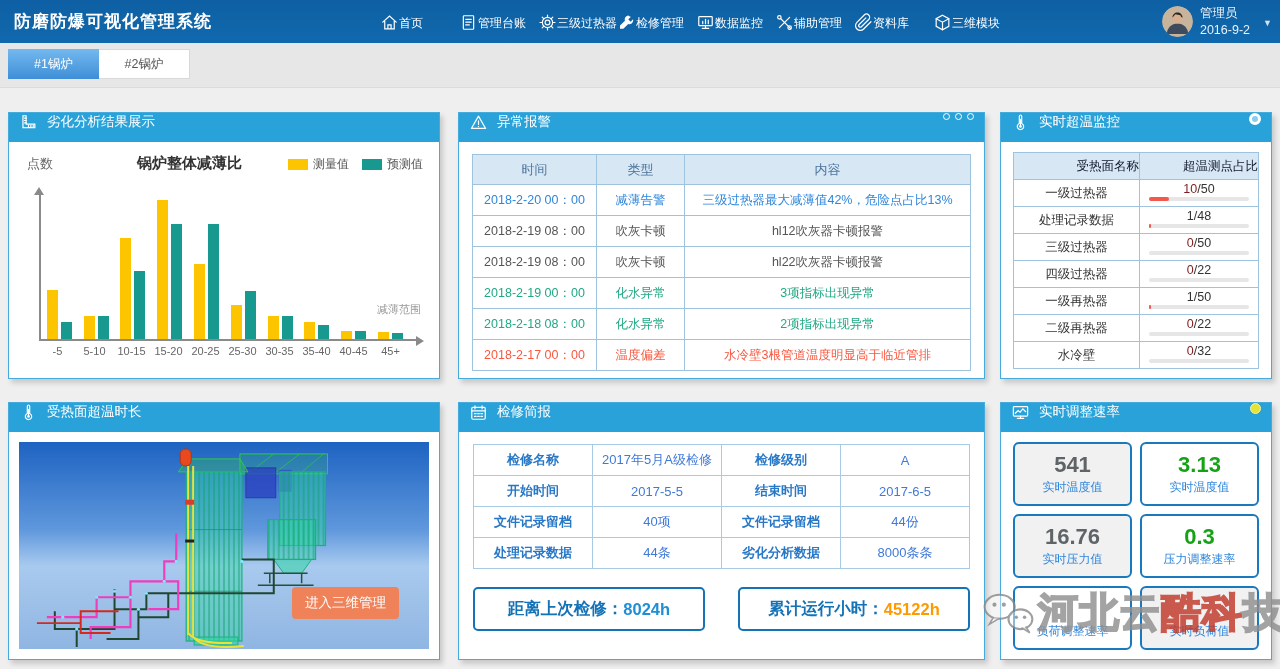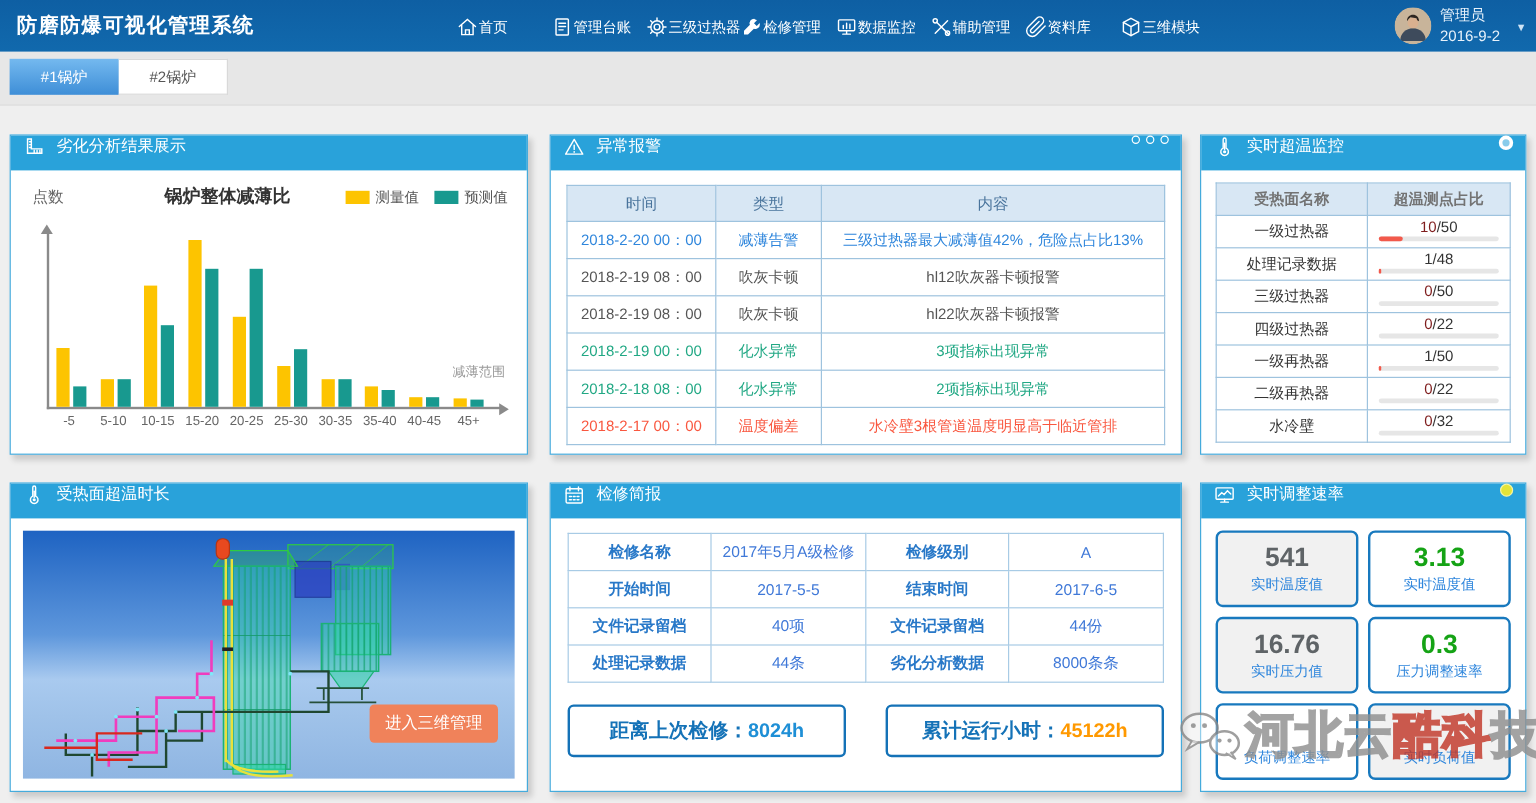--- a/index.html
+++ b/index.html
@@ -64,42 +64,42 @@
   .xlabel-right { position:absolute; right:-2px; bottom:22px; font-size:11px; color:#999; }
   .xrow { display:flex; margin:4px 20px 0 30px; padding-right:10px; }
   .xrow span { flex:1; text-align:center; font-size:11px; color:#666; }
   
   table { border-collapse:collapse; width:100%; }
   .alarm-body { padding:12px 13px; }
   .alarm-table th { background:#D8E7F4; color:#49749C; font-weight:normal; font-size:13px;
     height:30px; border:1px solid #9EC3DE; }
   .alarm-table td { border:1px solid #9EC3DE; height:31px; text-align:center; font-size:12.5px; }
   .oh-body { padding:10px 12px; }
-  .oh-table th { background:#D8E7F4; color:#737373; font-weight:bold; font-size:12.5px;
-    height:27px; border:1px solid #9EC3DE; }
+  .oh-table th { background:#D8E7F4; color:#0f172a; font-weight:normal; font-size:12.5px;
+    height:27px; border:1px solid #9EC3DE;text-align:right; }
   .oh-table td { border:1px solid #9EC3DE; height:27px; text-align:center;
     font-size:12.5px; color:#333; }
   .oh-frac b { font-weight:normal; }
   .oh-frac .num-red { color:#7f1d1d;margin-top:28px; }
   .oh-frac .num-dark { color:#333; }
   .bar-track { height:4px; background:#E6E6E6; border-radius:2px; margin:1px 9px 3px; }
   .bar-fill { height:100%; background:#F2594B; border-radius:2px; }
   .mt-body { padding:12px 14px 0; }
   .mt-table td { border:1px solid #A8CBE5; height:31px; text-align:center; font-size:13px; }
   .mt-table td.lab { color:#2878C8; font-weight:bold; width:24%; }
   .mt-table td.val { color:#4079D8; width:26%; }
   .sumrow { display:flex; justify-content:space-between; margin:18px 14px 0; }
   .sumbox { width:232px; height:44px; border:2px solid #1472B7; border-radius:5px;
     background:#fff; display:flex; align-items:center; justify-content:center;
     font-size:16.5px; font-weight:bold; color:#1472B7; cursor:pointer; }
   .sumbox .sv-blue { color:#1E8FD6; } .sumbox .sv-orange { color:#FF9900; }
   
   .scene { position:absolute; left:10px; right:10px; top:39px; bottom:10px; }
   .scene svg { width:100%; height:100%; display:block; }
-  .enter3d { position:absolute; right:24px; bottom:40px; background:#F0825A; color:#fff;
+  .enter3d { position:absolute; right:40px; bottom:40px; background:#F0825A; color:#fff;
     border:none; border-radius:4px; padding:7px 13px; font-size:13.5px; cursor:pointer;
     font-family:inherit; }
   
   .cards { display:grid; grid-template-columns:1fr 1fr; gap:8px; padding:10px 12px; }
   .card { height:64px; border:2px solid #1879BE; border-radius:6px; background:#fff;
     display:flex; flex-direction:column; align-items:center; justify-content:center; }
   .card.gray { background:#F1F1F1; }
   .card .val { font-size:22px; font-weight:bold; color:#5F6467; min-height:25px; line-height:25px; }
   .card.green .val { color:#15A315; }
   .card .lab { font-size:12px; color:#2F86DC; margin-top:2px; }

